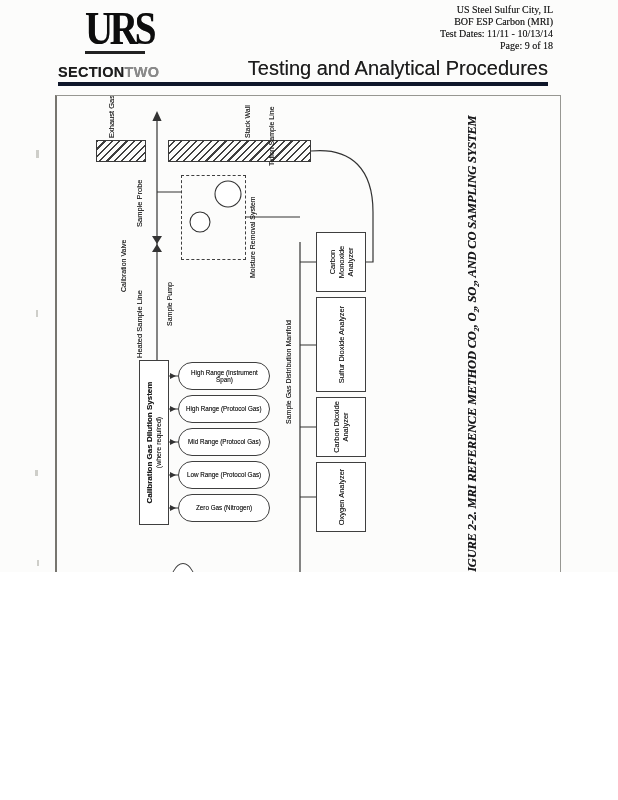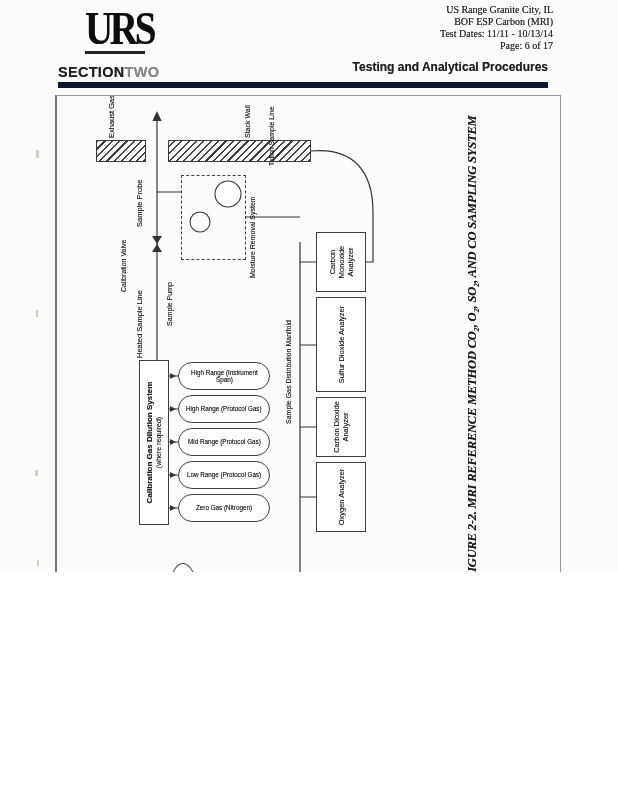--- a/index.html
+++ b/index.html
@@ -5,24 +5,24 @@
   html,body{margin:0;padding:0;}
   .page{position:relative;width:618px;height:572px;background:#fcfcfb;overflow:hidden;
         font-family:"Liberation Sans",sans-serif;color:#1c1c1c;
         text-shadow:0 0 0.4px rgba(30,30,30,0.6);}
   
   .logo{position:absolute;left:85px;top:2px;font-family:"Liberation Serif",serif;font-weight:bold;
         font-size:46px;letter-spacing:-4px;transform:scaleX(.85);transform-origin:left;color:#0d0d0d;}
   .logo-bar{position:absolute;left:85px;top:51px;width:60px;height:3px;background:#222;}
   .header-info{position:absolute;right:65px;top:4px;text-align:right;
         font-family:"Liberation Serif",serif;font-size:10px;line-height:12px;color:#222;}
-  .section-bar{position:absolute;left:58px;top:60px;width:490px;height:22px;border-bottom:6px solid #0f172a;}
+  .section-bar{position:absolute;left:58px;top:60px;width:490px;height:22px;border-bottom:4px solid #0f172a;}
   .sec-left{position:absolute;left:0;bottom:2px;font-size:14.5px;font-weight:bold;letter-spacing:.3px;}
   .sec-num{color:#8a8a8a;}
-  .sec-title{position:absolute;right:0;bottom:8px;font-size:12px;font-weight:bold;}
+  .sec-title{position:absolute;right:0;bottom:2px;font-size:20px;font-weight:normal;}
   
   .figure-box{position:absolute;left:55px;top:95px;width:503px;height:611px;
         border:1px solid #979792;border-left:2px solid #77756f;overflow:hidden;}
   .landscape{position:absolute;left:-69px;top:58px;width:640px;height:496px;transform:rotate(-90deg);}
   .wires{position:absolute;left:0;top:0;}
   .hatch{position:absolute;left:560px;width:22px;box-sizing:border-box;border:1px solid #3a3a3a;
         background:repeating-linear-gradient(45deg,#3f3f3f 0 1.6px,transparent 1.6px 5.2px);}
   .lbl{position:absolute;font-size:7.5px;line-height:1.15;color:#222;white-space:nowrap;}
   .dbox{position:absolute;box-sizing:border-box;border:1px solid #3f3f3f;background:#fff;
         display:flex;flex-direction:column;align-items:center;justify-content:center;
@@ -40,24 +40,24 @@
   .speck{position:absolute;background:#c2c2bd;opacity:.8;}
 </style>
 </head>
 <body>
 
 <div class="page">
 
   <div class="logo">URS</div>
   <div class="logo-bar"></div>
   <div class="header-info">
-    <div>US Range Granite City, IL</div>
+    <div>US Steel Sulfur City, IL</div>
     <div>BOF ESP Carbon (MRI)</div>
     <div>Test Dates: 11/11 - 10/13/14</div>
-    <div>Page: 6 of 17</div>
+    <div>Page: 9 of 18</div>
   </div>
 
   <div class="section-bar">
     <div class="sec-left"><span>SECTION</span><span class="sec-num">TWO</span></div>
     <div class="sec-title">Testing and Analytical Procedures</div>
   </div>
 
   <div class="figure-box">
     <div class="landscape">
 

